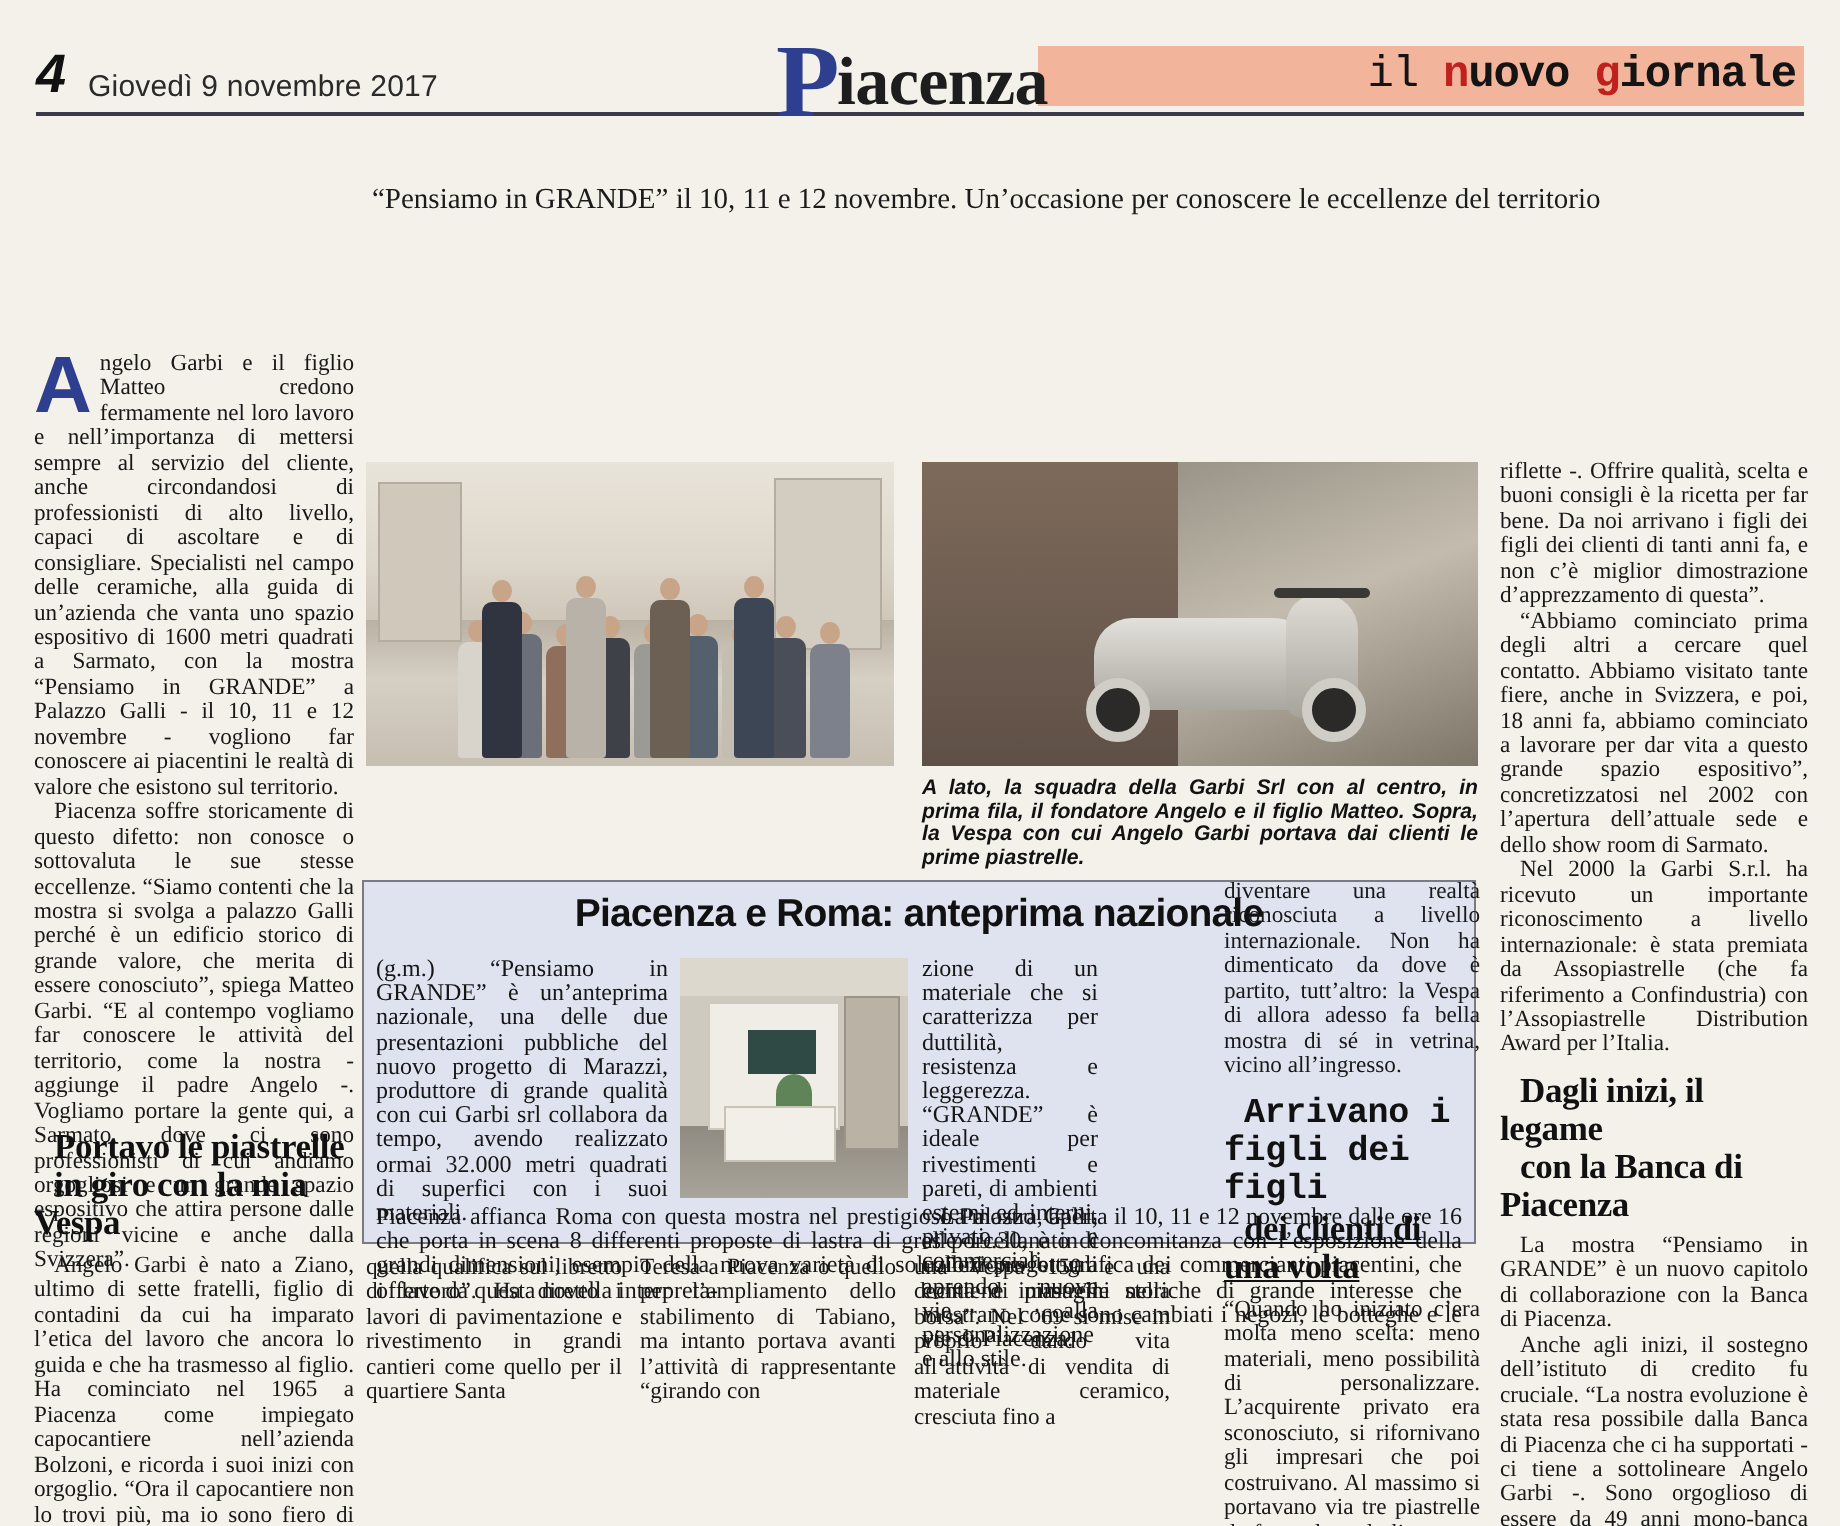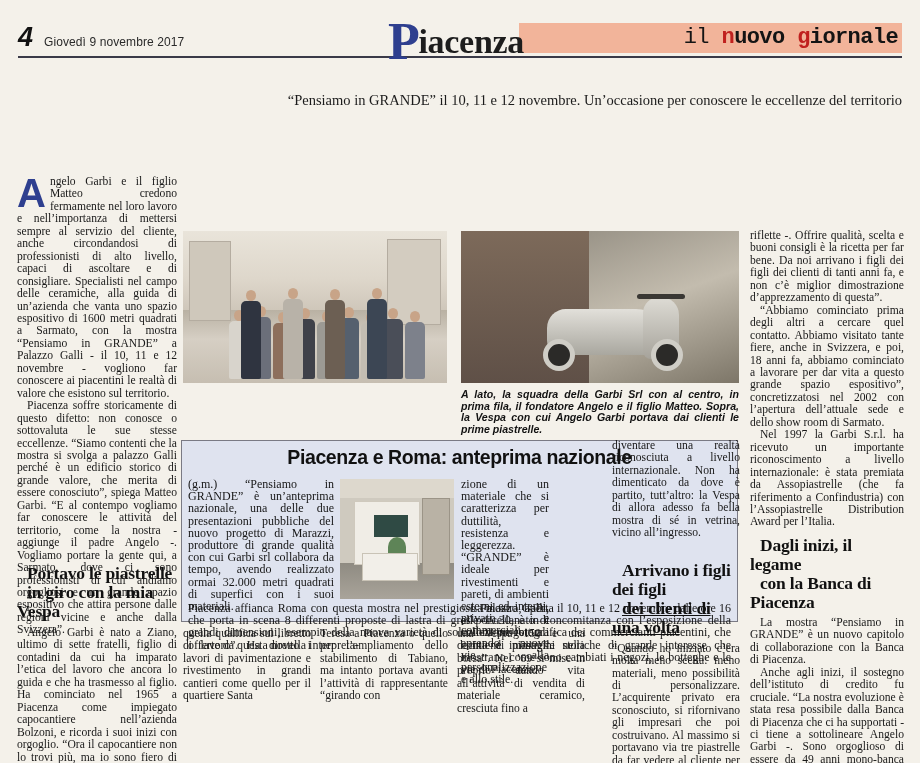--- a/index.html
+++ b/index.html
@@ -16,21 +16,21 @@
   .masthead{position:absolute;left:0;top:0;width:920px;height:72px;}
   .folio-num{
     position:absolute;left:18px;top:24px;
     font-family:"Liberation Sans", sans-serif;
     font-weight:bold;font-style:italic;font-size:27px;line-height:1;
     color:#111;
   }
   .folio-date{
     position:absolute;left:44px;top:35px;
     font-family:"Liberation Sans", sans-serif;
-    font-size:12px;color:#2a2a2a;letter-spacing:.1px;
+    font-size:15px;color:#2a2a2a;letter-spacing:.1px;
   }
   .masthead-rule{
     position:absolute;left:18px;top:56px;width:884px;height:2px;
     background:#3a3a48;
   }
   .section-name{
     position:absolute;left:388px;top:16px;
     font-family:"Liberation Serif", serif;
     font-size:34px;font-weight:bold;line-height:1;color:#1d1d1d;
     letter-spacing:-.3px;
@@ -49,21 +49,21 @@
     font-family:Liberation Mono, monospace;
     font-size:22px;line-height:26px;font-weight:bold;color:#141414;
     letter-spacing:-.6px;white-space:nowrap;
   }
   .logo-text .light{font-weight:normal;}
   .logo-text .red{color:#c0201e;}
 
   
   .kicker{
     position:absolute;left:186px;top:92px;width:716px;
-    text-align:right;font-size:14.5px;line-height:17px;color:#1b1b1b;
+    text-align:left;font-size:14.5px;line-height:17px;color:#1b1b1b;
   }
   .headline{
     position:absolute;left:176px;top:112px;width:730px;
     text-align:center;
     font-family:"Liberation Sans", sans-serif;
     font-weight:bold;font-size:45px;line-height:45px;
     letter-spacing:-1.4px;color:#111;
   }
   .headline .l2{display:block;}
 
@@ -296,30 +296,30 @@
   </div>
   <div class="col" id="colB">
     <p class="noindent">Teresa a Piacenza o quello per l’ampliamento dello stabilimento di Tabiano, ma intanto portava avanti l’attività di rappresentante “girando con</p>
   </div>
   <div class="col" id="colC">
     <p class="noindent">una Vespa 150 e una decina di piastrelle nella borsa”. Nel ’69 si mise in proprio dando vita all’attività di vendita di materiale ceramico, cresciuta fino a</p>
   </div>
 
   <div class="col" id="col4">
     <p class="noindent">diventare una realtà riconosciuta a livello internazionale. Non ha dimenticato da dove è partito, tutt’altro: la Vespa di allora adesso fa bella mostra di sé in vetrina, vicino all’ingresso.</p>
-    <p class="subhead" style="margin-top:21px;">Arrivano i figli dei figli</p>
+    <p class="subhead" style="margin-top:8px;font-family:Liberation Mono, monospace;">Arrivano i figli dei figli</p>
     <p class="subhead" style="margin-bottom:6px;text-decoration:underline;">dei clienti di una volta</p>
     <p class="noindent">“Quando ho iniziato c’era molta meno scelta: meno materiali, meno possibilità di personalizzare. L’acquirente privato era sconosciuto, si rifornivano gli impresari che poi costruivano. Al massimo si portavano via tre piastrelle da far vedere al cliente per sceglierne una”, ricorda Angelo, che però ha sempre creduto che parlare con il cliente, aiutarlo, consigliarlo e assisterlo fosse la chiave del successo.</p>
 
   </div>
 
   <div class="col" id="col5">
     <p class="noindent">riflette -. Offrire qualità, scelta e buoni consigli è la ricetta per far bene. Da noi arrivano i figli dei figli dei clienti di tanti anni fa, e non c’è miglior dimostrazione d’apprezzamento di questa”.</p>
     <p>“Abbiamo cominciato prima degli altri a cercare quel contatto. Abbiamo visitato tante fiere, anche in Svizzera, e poi, 18 anni fa, abbiamo cominciato a lavorare per dar vita a questo grande spazio espositivo”, concretizzatosi nel 2002 con l’apertura dell’attuale sede e dello show room di Sarmato.</p>
-    <p>Nel 1997 la Garbi S.r.l. ha ricevuto un importante riconoscimento a livello internazionale: è stata premiata da Assopiastrelle (che fa riferimento a Confindustria) con l’Assopiastrelle Distribution Award per l’Italia.</p>
+    <p>Nel 2000 la Garbi S.r.l. ha ricevuto un importante riconoscimento a livello internazionale: è stata premiata da Assopiastrelle (che fa riferimento a Confindustria) con l’Assopiastrelle Distribution Award per l’Italia.</p>
     <p class="subhead" style="margin-top:7px;">Dagli inizi, il legame</p>
     <p class="subhead" style="margin-bottom:5px;">con la Banca di Piacenza</p>
     <p>La mostra “Pensiamo in GRANDE” è un nuovo capitolo di collaborazione con la Banca di Piacenza.</p>
     <p>Anche agli inizi, il sostegno dell’istituto di credito fu cruciale. “La nostra evoluzione è stata resa possibile dalla Banca di Piacenza che ci ha supportati - ci tiene a sottolineare Angelo Garbi -. Sono orgoglioso di essere da 49 anni mono-banca con la quale ho avuto fin dagli inizi un ottimo rapporto ed alla quale, approfittando di queste righe, voglio esprimere tutto il nostro ringraziamento”.</p>
 
   </div>
 
 </div>
 
 </body></html>

